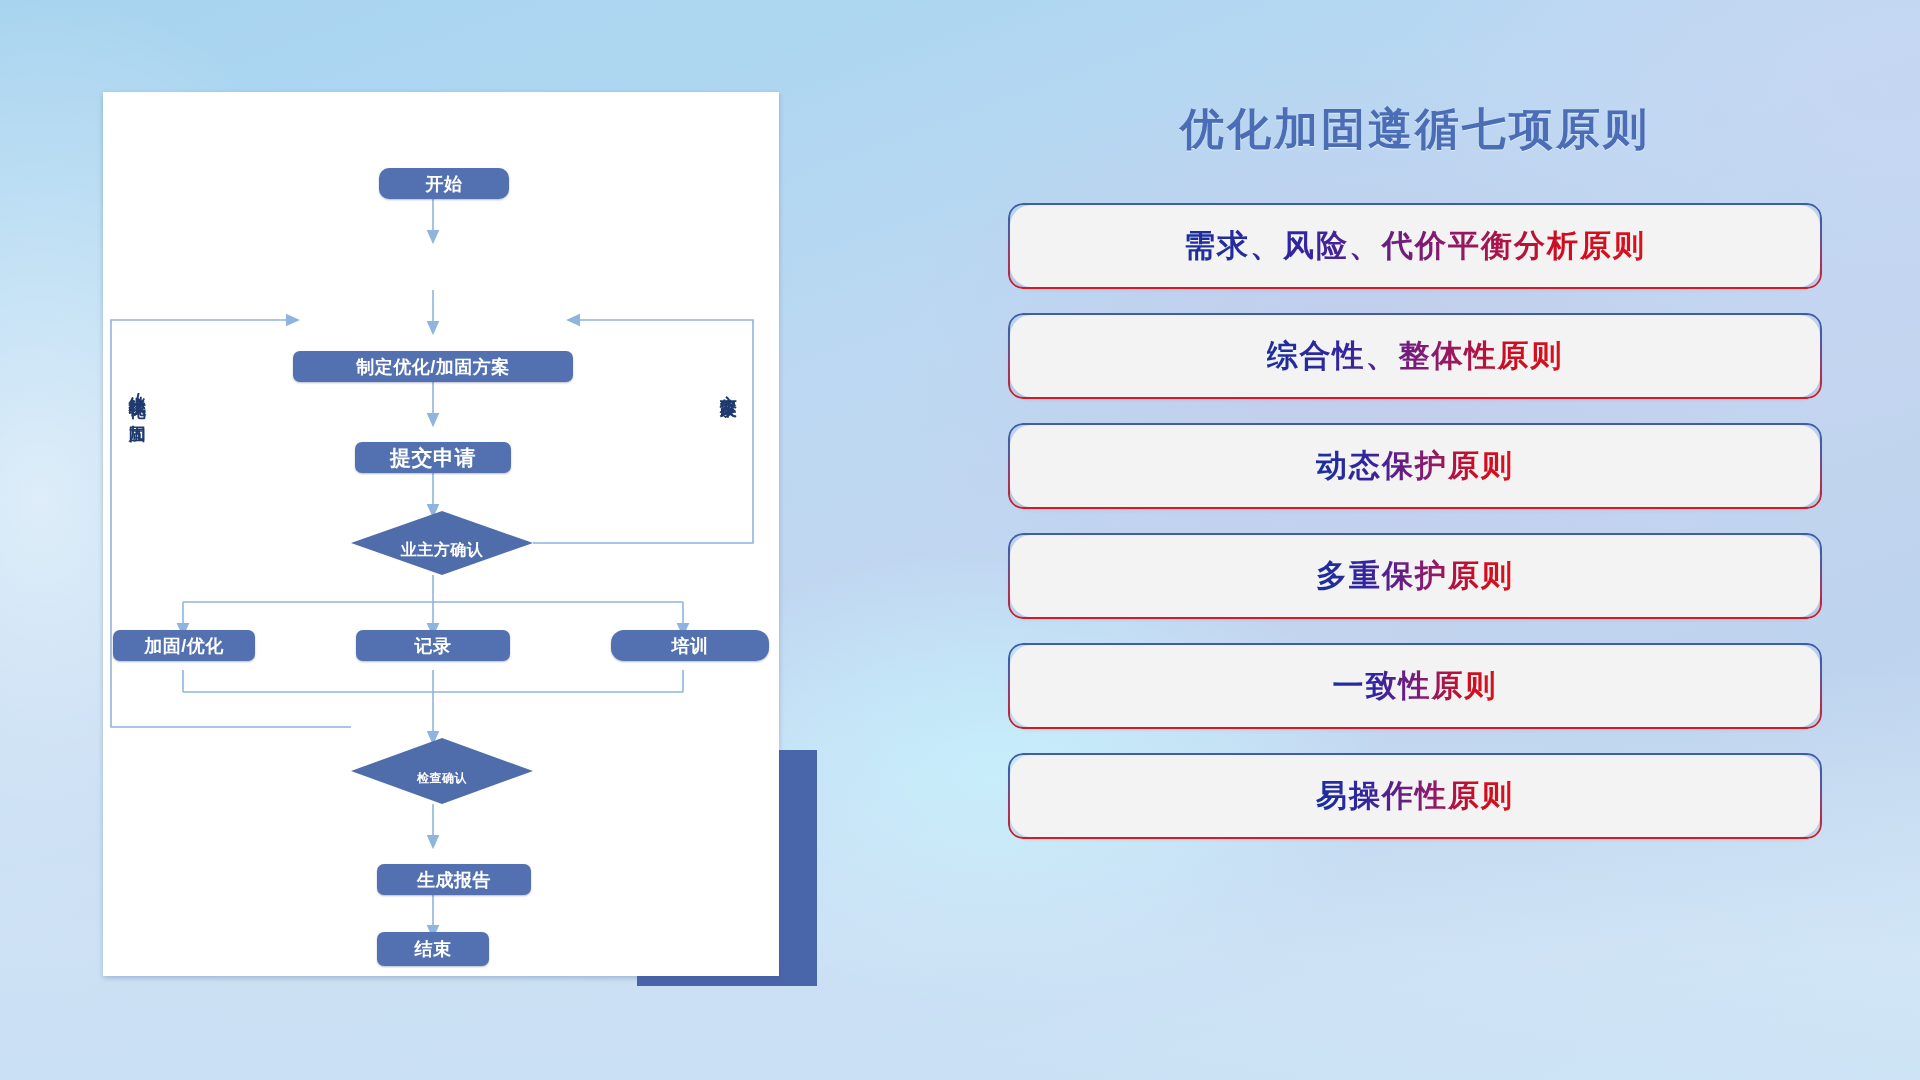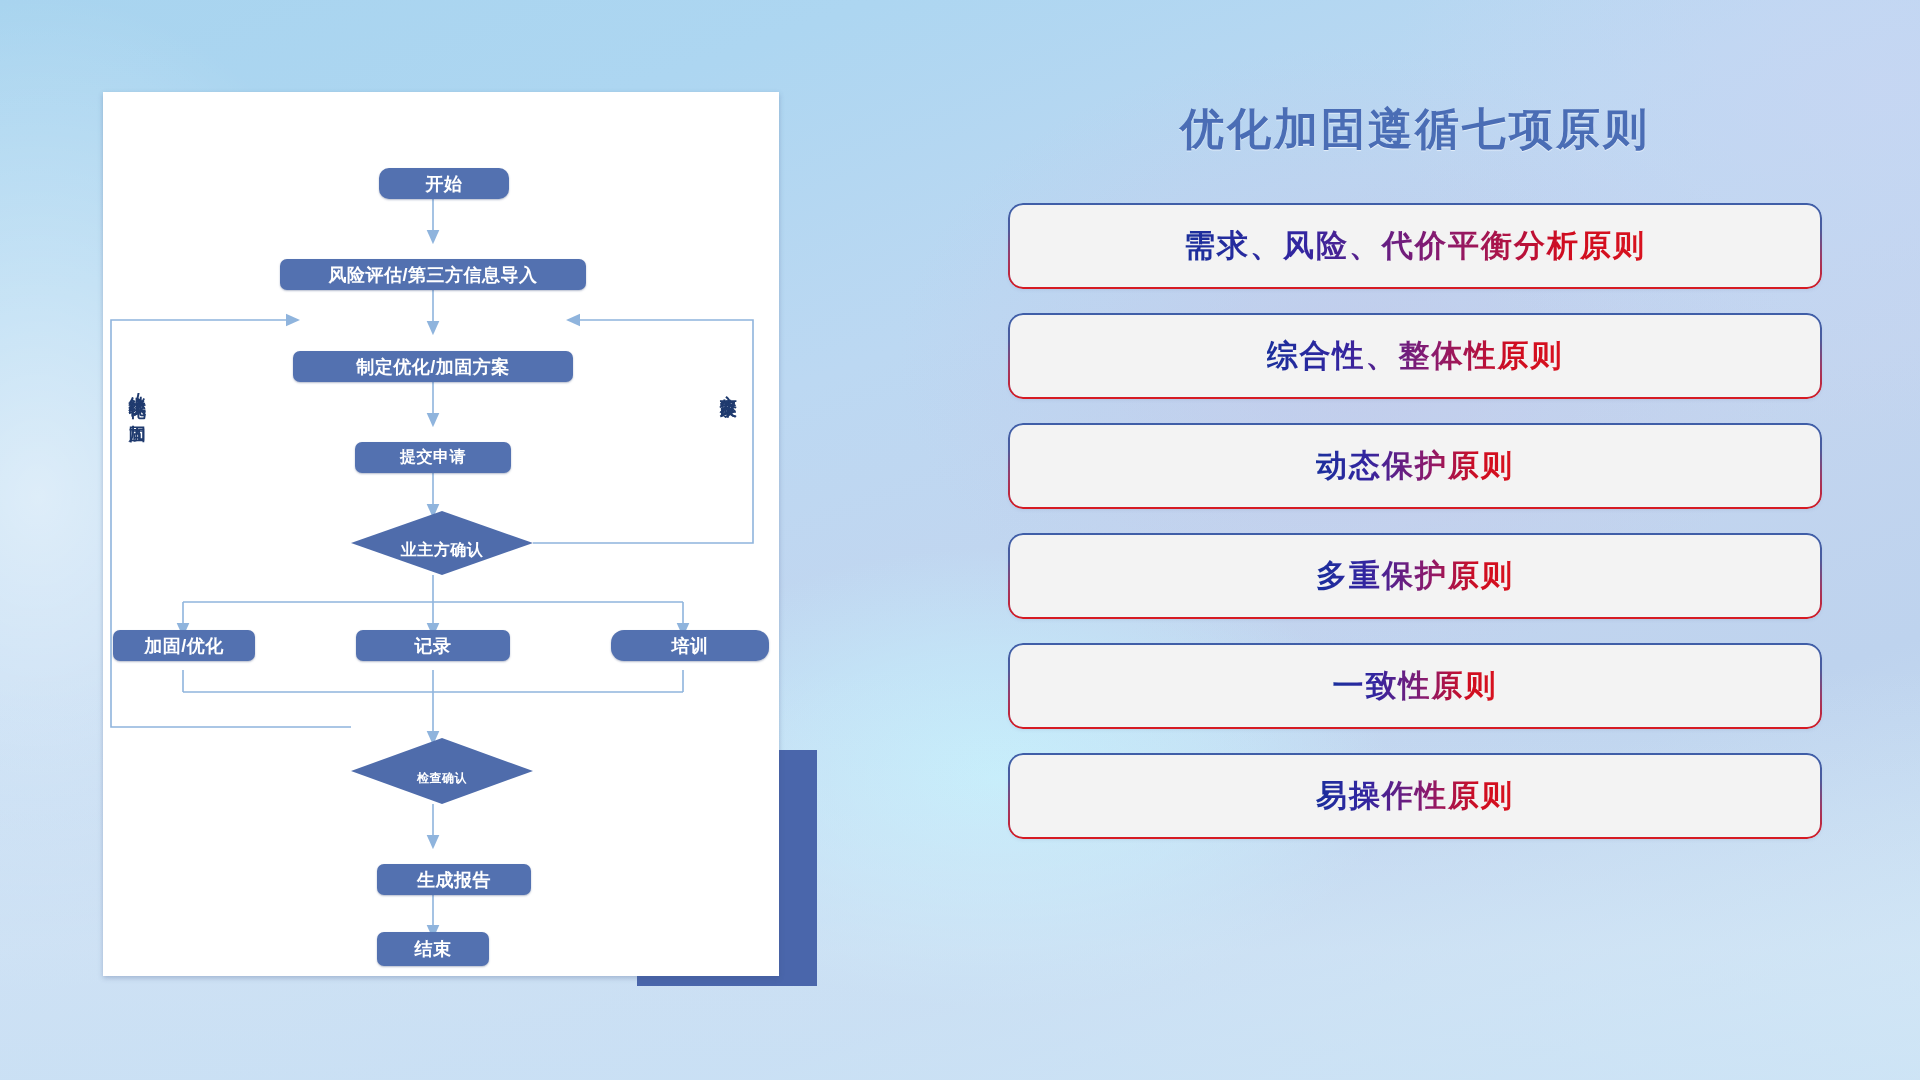--- a/index.html
+++ b/index.html
@@ -81,21 +81,21 @@
     width:100%;text-align:center;
     font-size:44px;font-weight:bold;color:#4a6db5;
     letter-spacing:3px;
     text-shadow:0 1px 1px rgba(255,255,255,.6);
     margin-top:4px;
   }
   .p-list{margin-top:46px;}
   .p-card{
     position:relative;
     height:82px;margin-bottom:28px;
-    border-radius:13px;
+    border-radius:21px;
     background:#f3f3f3;
     display:flex;align-items:center;justify-content:center;
     box-shadow:0 2px 4px rgba(70,90,140,.18);
   }
   .p-card::before{
     content:"";position:absolute;inset:-2px;border-radius:15px;
     padding:2px;
     background:linear-gradient(to bottom,#3f5ea8 0%,#4a5c9e 30%,#9b3a66 62%,#d81920 100%);
     -webkit-mask:linear-gradient(#000 0 0) content-box,linear-gradient(#000 0 0);
     -webkit-mask-composite:xor;mask-composite:exclude;
@@ -161,29 +161,26 @@
 
         <path d="M330,803 L330,840" marker-end="url(#ah)"></path>
       </g>
     </svg>
   </div>
 
   <div class="node box" style="left:276px;top:76px;width:130px;height:31px;font-size:18px;border-radius:10px;">
     <span class="lbl">开始</span>
   </div>
 
-  <div class="node box" style="left:177px;top:167px;width:306px;height:31px;font-size:18px;">
-    <span class="lbl">风险评估/第三方信息导入</span>
-  </div>
 
   <div class="node box" style="left:190px;top:259px;width:280px;height:31px;font-size:18px;">
     <span class="lbl">制定优化/加固方案</span>
   </div>
 
-  <div class="node box" style="left:252px;top:350px;width:156px;height:31px;font-size:16px;">
+  <div class="node box" style="left:252px;top:350px;width:156px;height:31px;font-size:21px;">
     <span class="lbl">提交申请</span>
   </div>
 
   <div class="node diamond" style="left:248px;top:419px;width:182px;height:64px;font-size:16px;">
     <span class="diamond-shape"></span>
     <span class="lbl">业主方确认</span>
   </div>
 
   <div class="node box" style="left:10px;top:538px;width:142px;height:31px;font-size:18px;">
     <span class="lbl">加固/优化</span>

